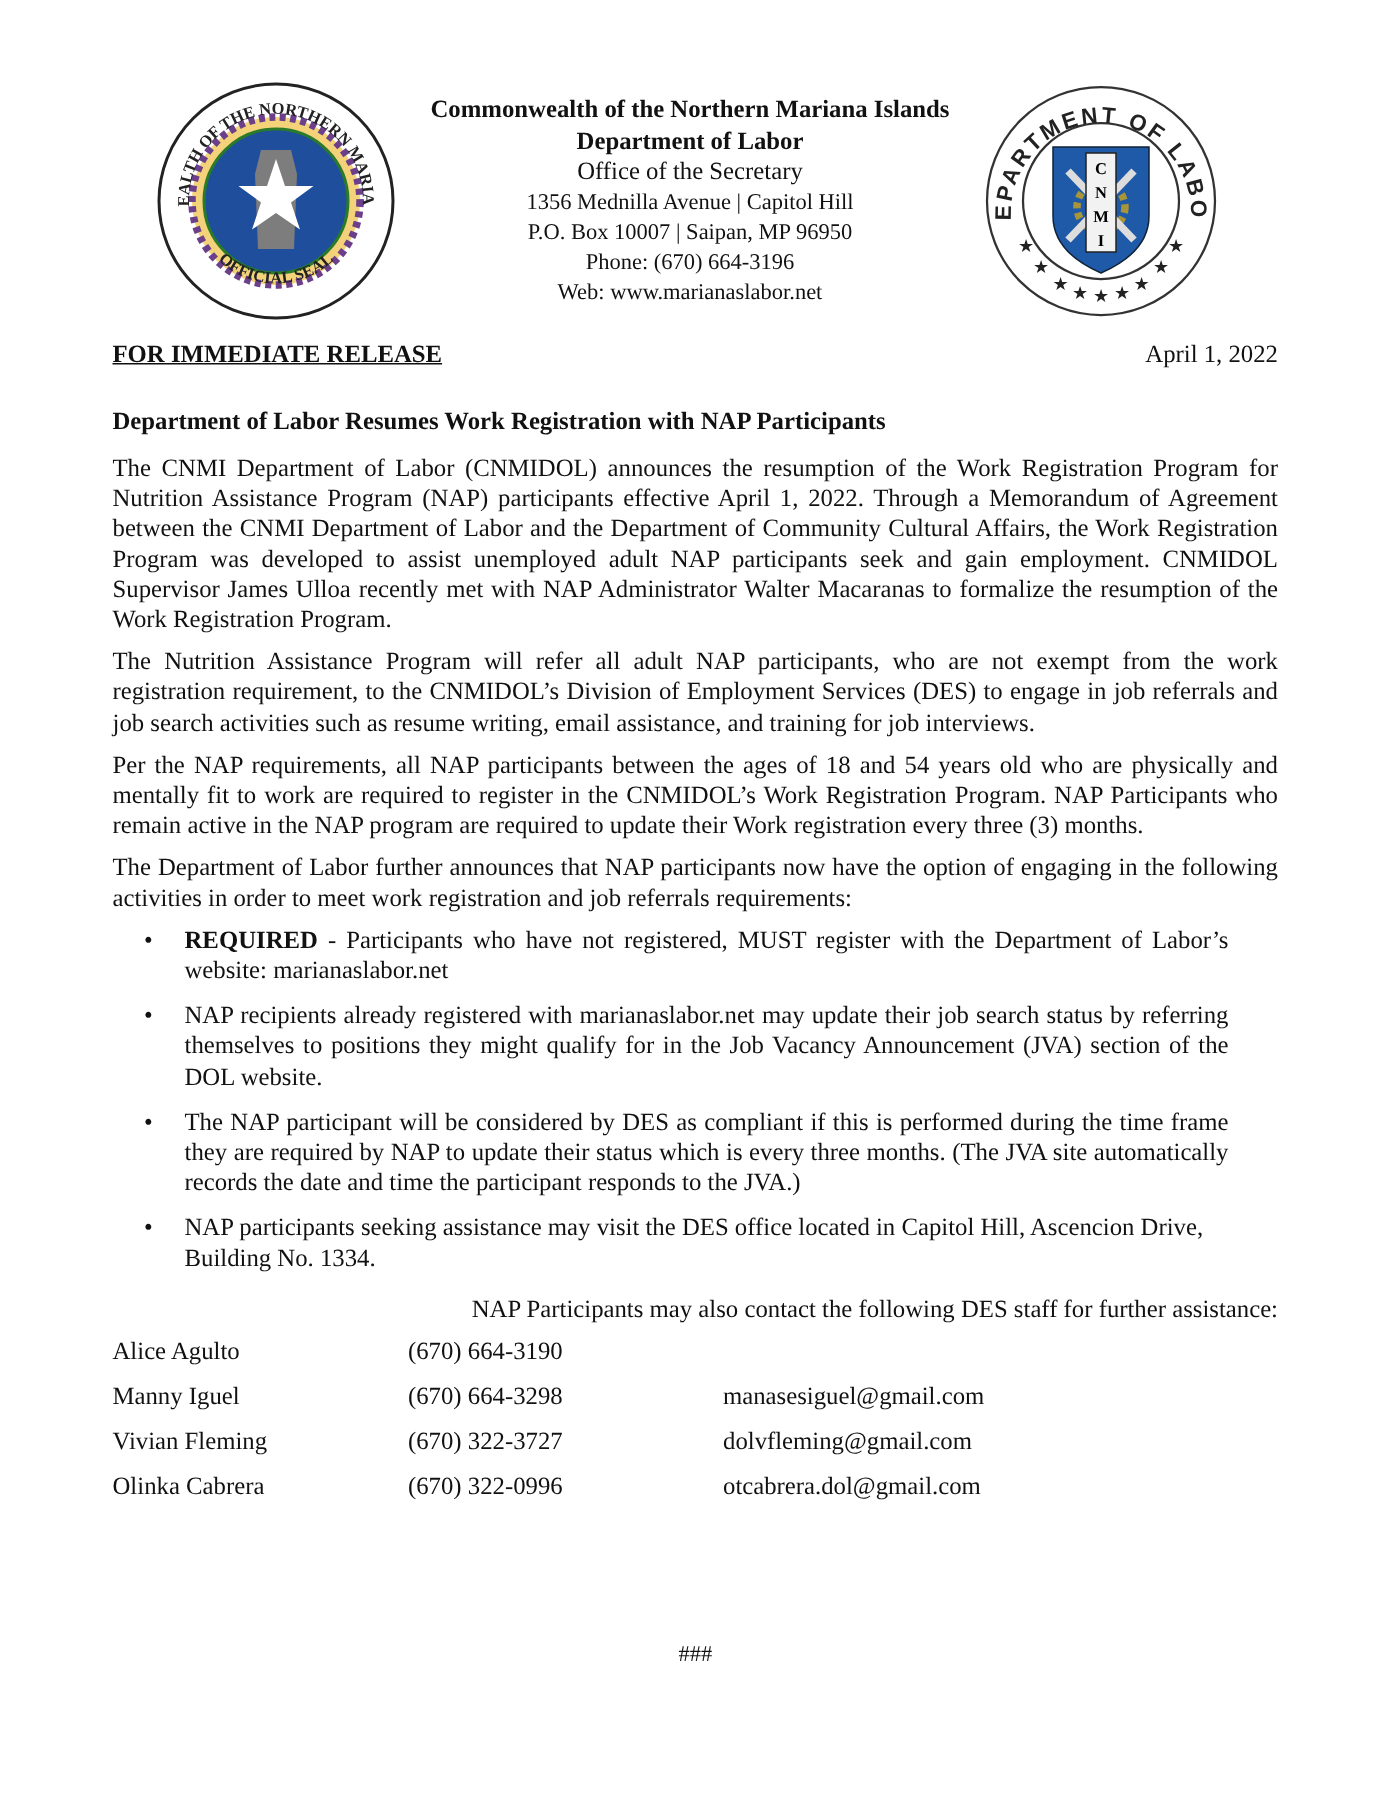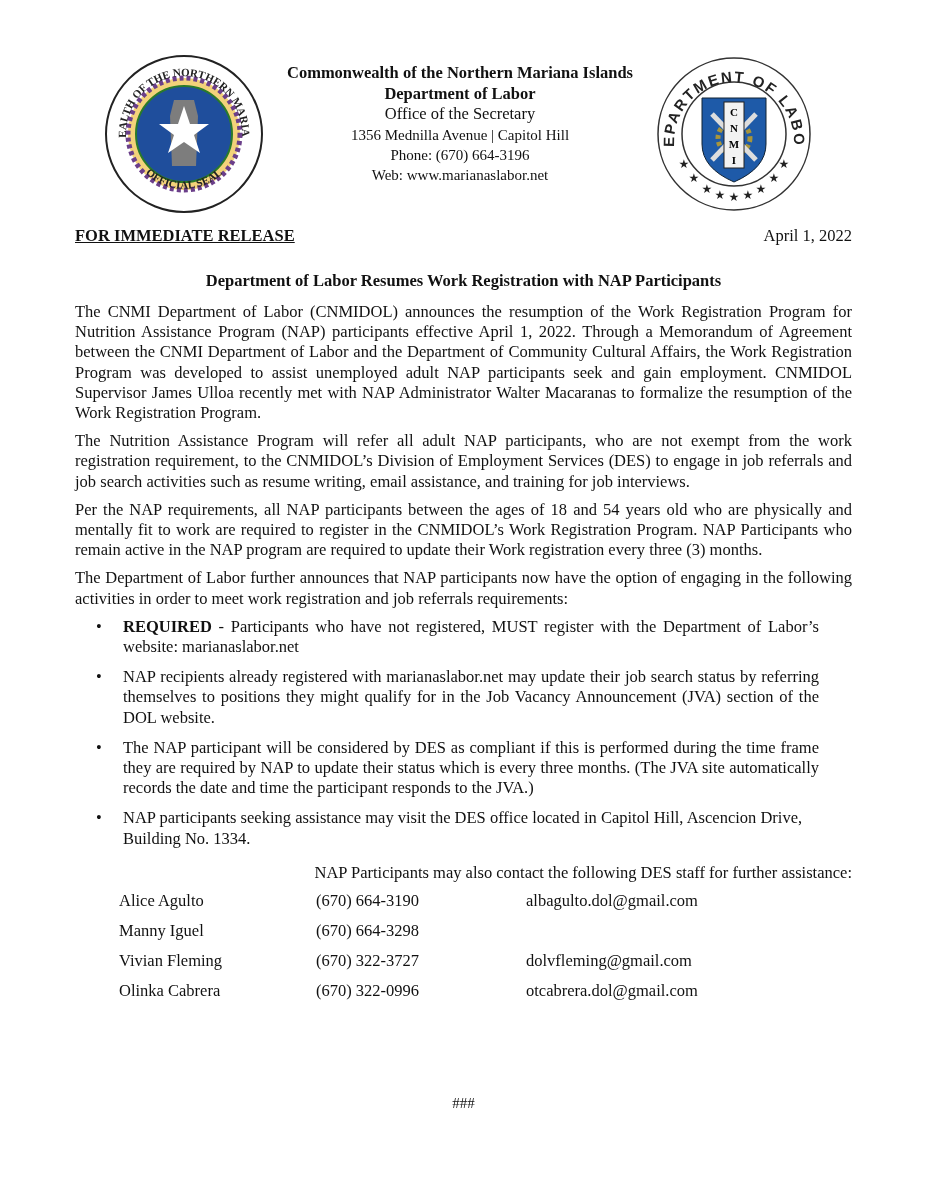--- a/index.html
+++ b/index.html
@@ -8,28 +8,28 @@
   .seal { position:absolute; }
   #seal-left { left:104px; top:54px; width:160px; height:160px; }
   #seal-right { left:654px; top:56px; width:160px; height:156px; }
   .letterhead { position:absolute; left:262px; top:63px; width:396px; text-align:center; line-height:20.5px; }
   .lh-bold { font-weight:bold; font-size:16.5px; }
   .lh-office { font-size:16.5px; }
   .lh-small { font-size:15px; line-height:20px; }
   .release-row { position:absolute; left:75px; top:226px; width:777px; height:22px; font-size:16.5px; }
   .release { font-weight:bold; text-decoration:underline; position:absolute; left:0; top:0; }
   .date { position:absolute; right:0; top:0; }
-  .headline { position:absolute; left:75px; top:271px; width:777px; text-align:center; font-weight:bold; font-size:16.5px; }
+  .headline { position:absolute; left:75px; top:271px; width:777px; font-weight:bold; font-size:16.5px; }
   .body { position:absolute; left:75px; top:302px; width:777px; font-size:16.5px; line-height:20.2px; text-align:justify; }
   .body p { margin:0 0 8px 0; }
   .body ul { margin:0 0 0 0; padding:0 0 0 48px; list-style:none; }
   .body li { position:relative; margin:0 0 10px 0; padding-right:33px; }
   .bullet { position:absolute; left:-27px; top:0; }
   .contacts-intro { margin-top:14px !important; text-align:right; }
-  .contact-row { display:flex; height:30px; line-height:20px;margin-left:44px; }
+  .contact-row { display:flex; height:30px; line-height:20px; }
   .c-name { width:197px; }
   .c-phone { width:210px; }
   .c-email { }
   .endmark { position:absolute; left:0; width:927px; top:1095px; text-align:center; font-size:15px; }
 </style>
 </head>
 <body>
 
 <div class="seal" id="seal-left">
   <svg width="160" height="160" viewBox="0 0 160 160">
@@ -49,20 +49,21 @@
       <textPath href="#arcBotL" startOffset="50%" text-anchor="middle">OFFICIAL SEAL</textPath>
     </text>
   </svg>
 </div>
 
 <div class="letterhead">
   <div class="lh-bold">Commonwealth of the Northern Mariana Islands</div>
   <div class="lh-bold">Department of Labor</div>
   <div class="lh-office">Office of the Secretary</div>
   <div class="lh-small">1356 Mednilla Avenue | Capitol Hill</div>
+  <div class="lh-small">P.O. Box 10007 | Saipan, MP 96950</div>
   <div class="lh-small">Phone: (670) 664-3196</div>
   <div class="lh-small">Web: www.marianaslabor.net</div>
 </div>
 
 <div class="seal" id="seal-right">
   <svg width="160" height="156" viewBox="0 0 160 156">
     <defs>
       <path id="arcTopR" d="M 20 86 A 60 60 0 0 1 140 86"></path>
     </defs>
     <circle cx="80" cy="78" r="76" fill="#fff" stroke="#333" stroke-width="1.5"></circle>
@@ -121,25 +122,25 @@
     <li style="text-align:left;">
       <span class="bullet">•</span>
       <span>NAP participants seeking assistance may visit the DES office located in Capitol Hill, Ascencion Drive, Building No. 1334.</span>
     </li>
   </ul>
   <p class="contacts-intro">NAP Participants may also contact the following DES staff for further assistance:</p>
   <div>
     <div class="contact-row">
       <span class="c-name">Alice Agulto</span>
       <span class="c-phone">(670) 664-3190</span>
-      <span class="c-email">albagulto.dol@gmail.com</span>
     </div>
     <div class="contact-row">
       <span class="c-name">Manny Iguel</span>
       <span class="c-phone">(670) 664-3298</span>
+      <span class="c-email">manasesiguel@gmail.com</span>
     </div>
     <div class="contact-row">
       <span class="c-name">Vivian Fleming</span>
       <span class="c-phone">(670) 322-3727</span>
       <span class="c-email">dolvfleming@gmail.com</span>
     </div>
     <div class="contact-row">
       <span class="c-name">Olinka Cabrera</span>
       <span class="c-phone">(670) 322-0996</span>
       <span class="c-email">otcabrera.dol@gmail.com</span>

